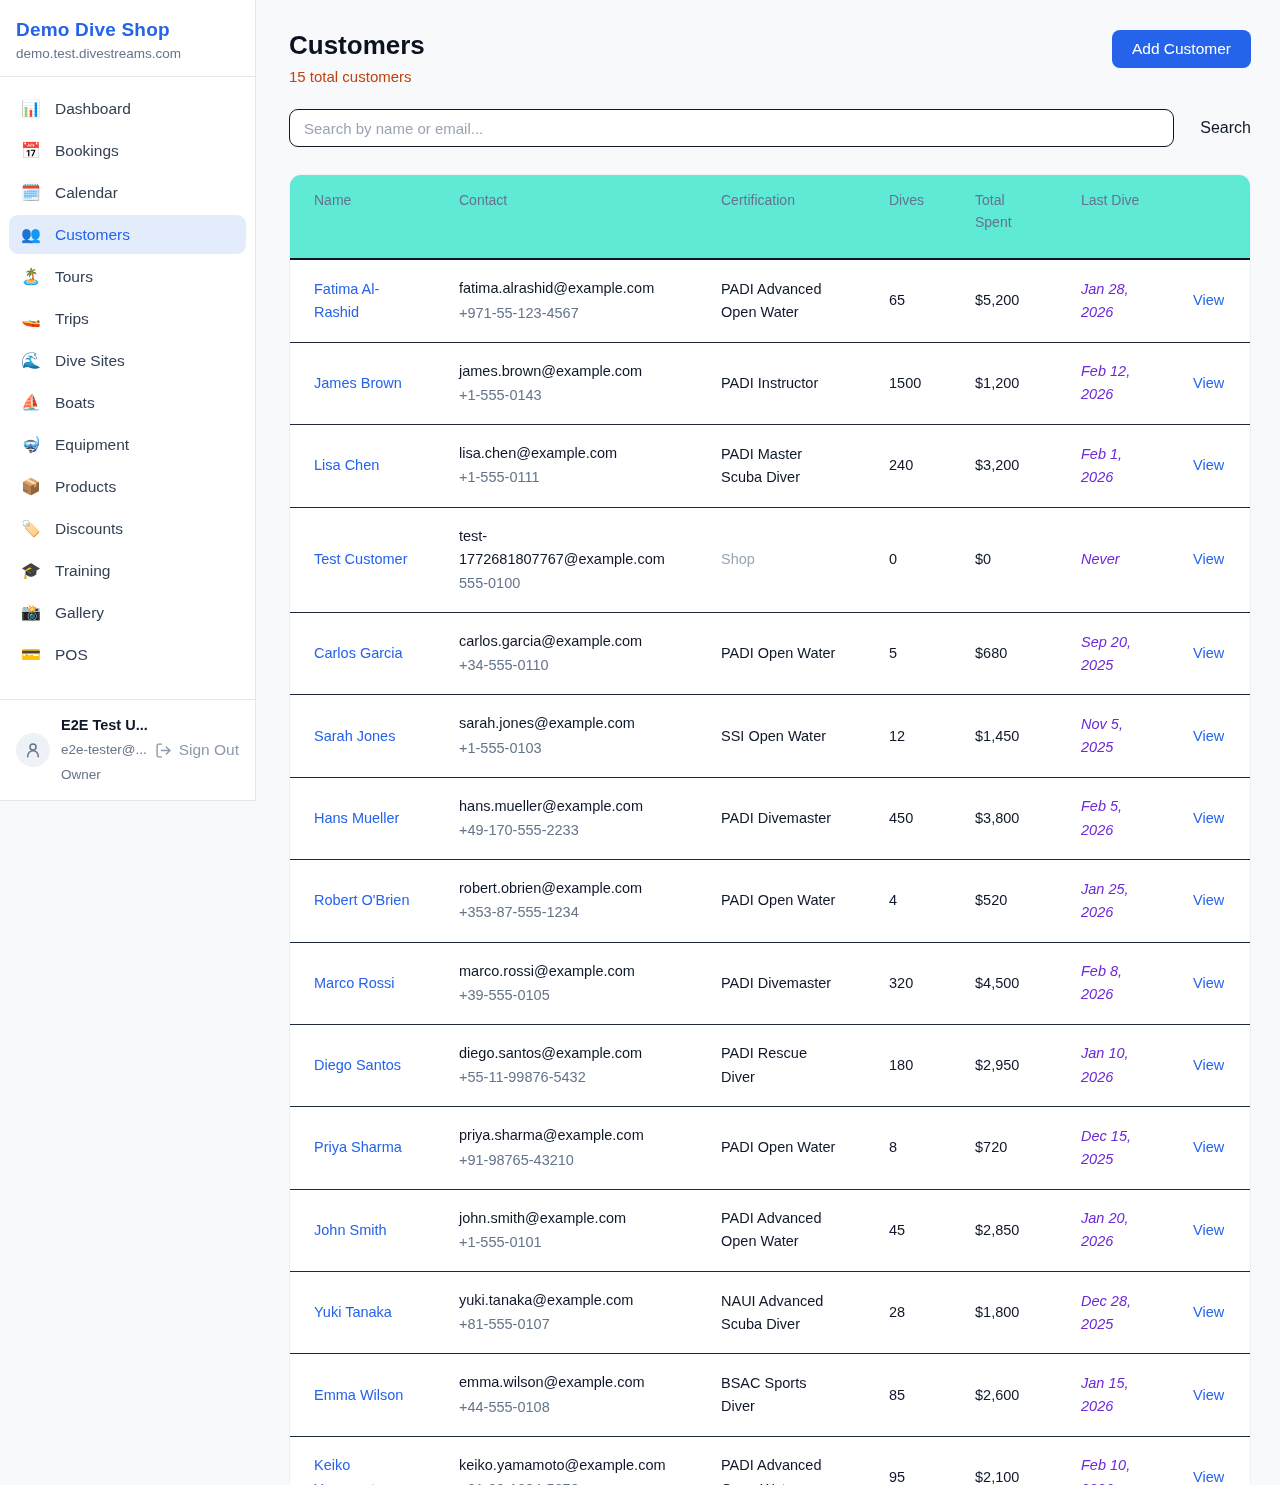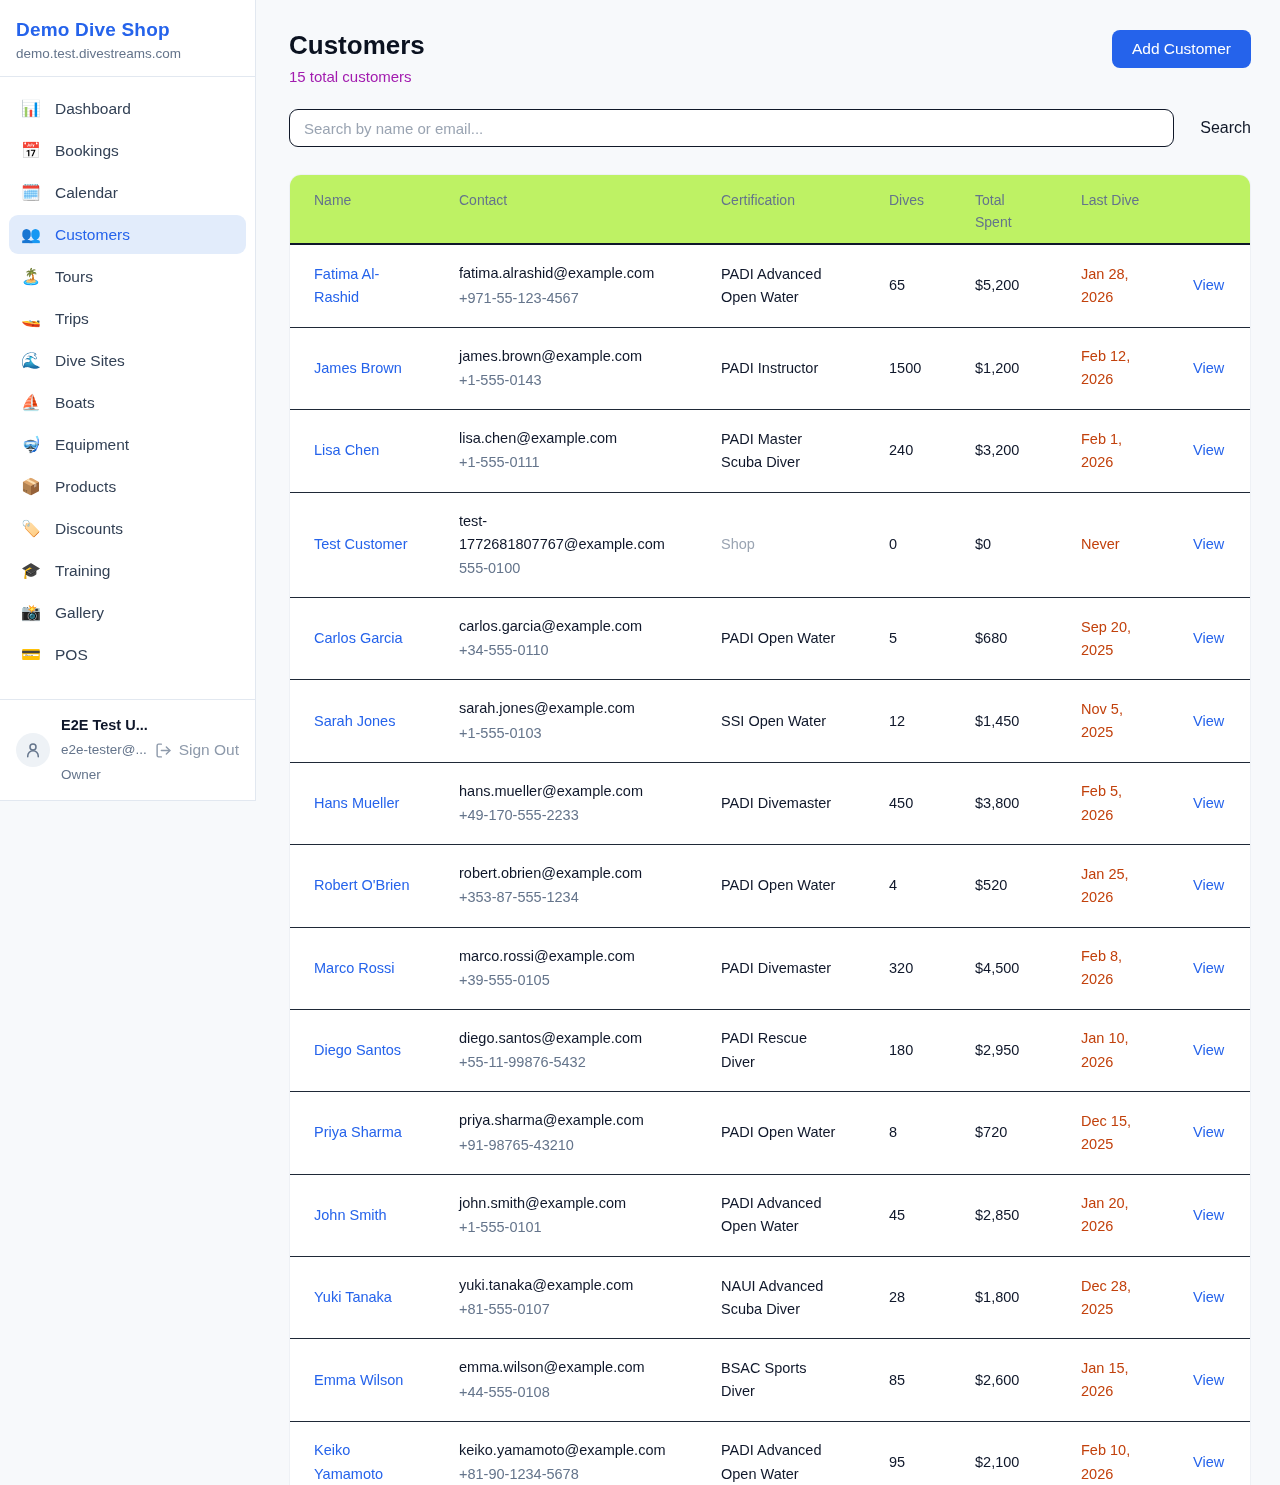--- a/index.html
+++ b/index.html
@@ -20,47 +20,47 @@
   .avatar { width:34px; height:34px; border-radius:50%; background:#eef2f6; display:flex; align-items:center; justify-content:center; flex:0 0 34px; }
   .user-info { line-height:1.25; min-width:0; }
   .user-name { font-size:14.5px; font-weight:bold; color:#0f172a; white-space:nowrap; }
   .user-email, .user-role { font-size:13.5px; color:#64748b; margin-top:8px; white-space:nowrap; }
   .signout { margin-left:auto; display:flex; align-items:center; gap:7px; color:#8e9aab; font-size:15.5px; cursor:pointer; white-space:nowrap; }
 
   
   .main { margin-left:256px; padding:30px 29px 28px 33px; }
   .page-head { display:flex; align-items:flex-start; justify-content:space-between; }
   .page-title { font-size:26px; font-weight:bold; color:#0b1220; }
-  .page-subtitle { font-size:15px; color:#a21caf; margin-top:7px; }
+  .page-subtitle { font-size:15px; color:#c2410c; margin-top:7px; }
   .add-btn { background:#2563eb; color:#fff; border:none; border-radius:8px; font-size:15.5px; font-weight:500;
              padding:10px 20px; cursor:pointer; font-family:inherit; }
 
   .search-row { display:flex; align-items:center; margin-top:24px; }
   .search-input { flex:1; height:38px; border:1px solid #101828; border-radius:9px; padding:0 14px;
                   font-size:15px; font-family:Liberation Sans, sans-serif; color:#0f172a; background:#fff; outline:none; }
   .search-input::placeholder { color:#9aa4b2; }
   .search-btn { background:none; border:none; font-size:16px; color:#101828; padding:0 0 0 26px; cursor:pointer; font-family:inherit; }
 
   
   .table-card { margin-top:27px; background:#fff; border-radius:12px; overflow:hidden; border:1px solid #eef1f5; }
   table { width:100%; border-collapse:collapse; table-layout:fixed; }
-  thead th { background:#bef264; text-align:left; font-weight:400; color:#64748b; font-size:14px;
-             padding:15px 18px 10px 24px; border-bottom:2px solid #0f172a; line-height:1.55; vertical-align:top; }
+  thead th { background:#5eead4; text-align:left; font-weight:400; color:#64748b; font-size:14px;
+             padding:15px 18px 25px 24px; border-bottom:2px solid #0f172a; line-height:1.55; vertical-align:top; }
   thead th .th-inner { max-width:64px; }
   thead th.wide .th-inner { max-width:none; }
   tbody td { padding:17px 18px 17px 24px; border-bottom:1px solid #1f2937; vertical-align:middle;
              font-size:14.5px; line-height:1.6; color:#0f172a; }
   tbody tr:last-child td { border-bottom:none; }
   .col-0{width:145px} .col-1{width:262px} .col-2{width:168px} .col-3{width:86px} .col-4{width:106px} .col-5{width:112px} .col-6{width:83px}
   .cell-name { color:#2563eb; font-weight:400; max-width:112px; cursor:pointer; }
   .cell-email { max-width:212px; word-wrap:break-word; }
   .cell-phone { color:#64748b; margin-top:1px; }
   .cell-cert { max-width:116px; }
   .cell-cert.muted { color:#9aa4b2; }
-  .cell-last { color:#c2410c; max-width:62px; }
+  .cell-last { color:#6d28d9; max-width:62px;font-style:italic; }
   .view-link { color:#2563eb; cursor:pointer; }
 </style>
 </head>
 <body>
 
 <aside class="sidebar">
   <div class="sidebar-header">
     <div class="shop-name">Demo Dive Shop</div>
     <div class="shop-domain">demo.test.divestreams.com</div>
   </div>

